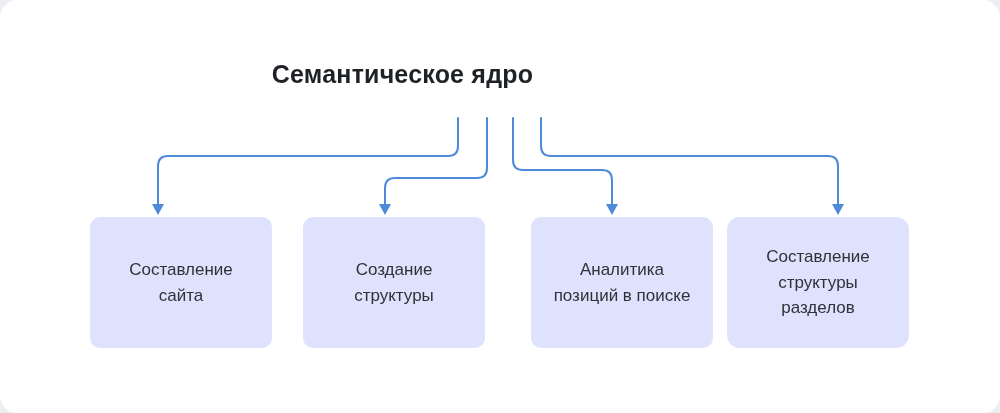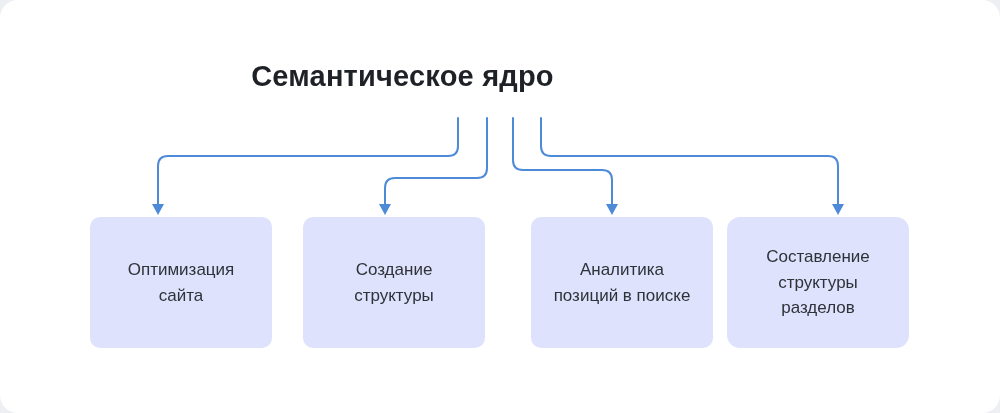--- a/index.html
+++ b/index.html
@@ -27,21 +27,21 @@
     inset:0;
     background:var(--card);
     border-radius:18px;
   }
   .title{
     position:absolute;
     left:0;
     top:60px;
     width:805px;
     text-align:center;
-    font-size:29px;
+    font-size:25px;
     font-weight:700;
     color:#1e2126;
     letter-spacing:0.2px;
   }
   svg.connectors{
     position:absolute;
     left:0;
     top:0;
     width:1000px;
     height:413px;
@@ -93,20 +93,20 @@
     <path d="M487,118 L487,168 Q487,178 477,178 L395,178 Q385,178 385,188 L385,205"></path>
     <polygon points="379,204 391,204 385,215"></polygon>
 
     <path d="M513,118 L513,160 Q513,170 523,170 L602,170 Q612,170 612,180 L612,205"></path>
     <polygon points="606,204 618,204 612,215"></polygon>
 
     <path d="M541,118 L541,146 Q541,156 551,156 L828,156 Q838,156 838,166 L838,205"></path>
     <polygon points="832,204 844,204 838,215"></polygon>
   </svg>
 
-  <div class="node node-1">Оптимизация сайта</div>
+  <div class="node node-1">Составление сайта</div>
 
   <div class="node node-2">Создание структуры</div>
 
   <div class="node node-3">Аналитика позиций в поиске</div>
 
   <div class="node node-4">Составление структуры разделов</div>
 </div>
 
 </body></html>

